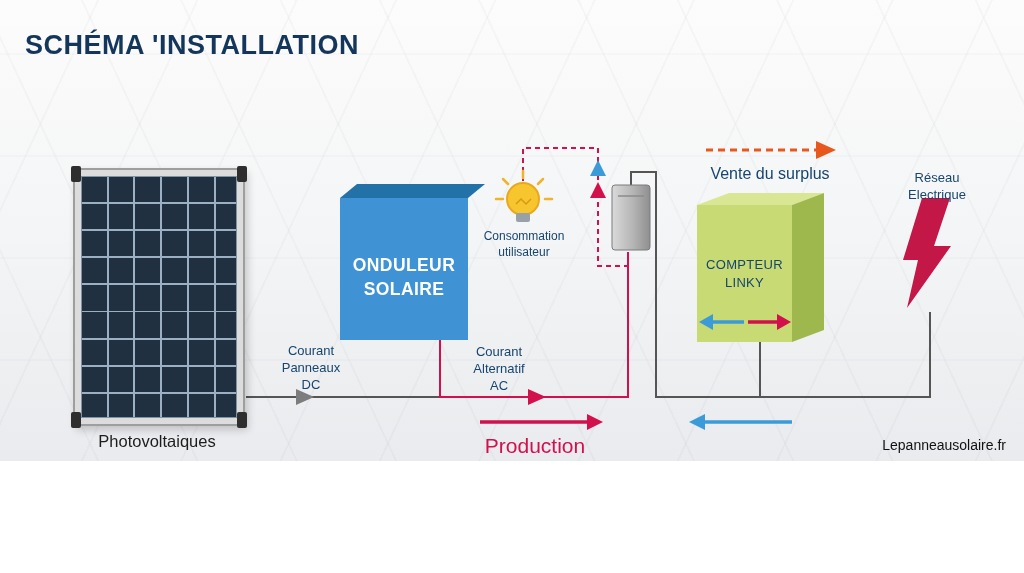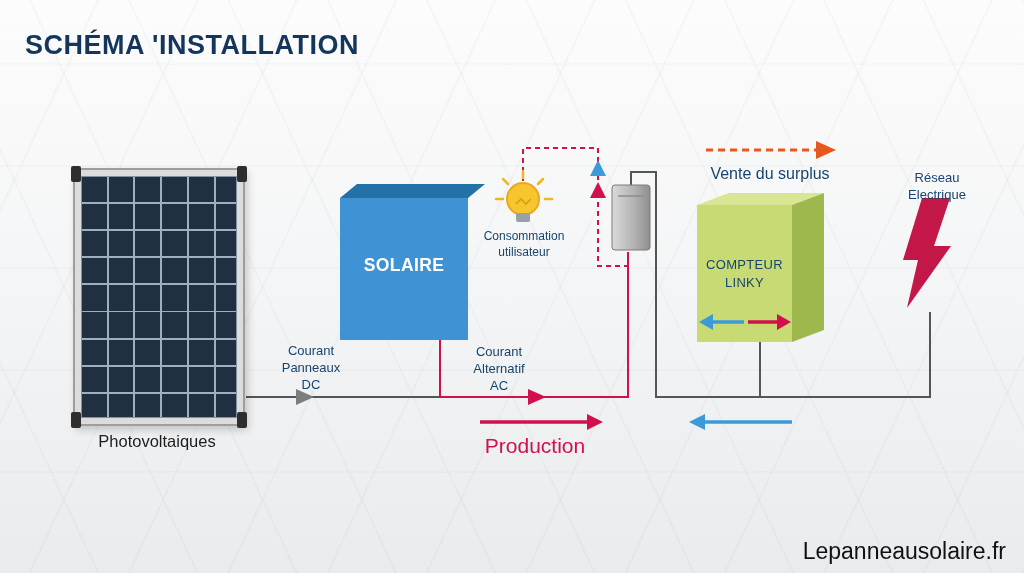--- a/index.html
+++ b/index.html
@@ -4,21 +4,21 @@
 <style>
   :root{
     --navy:#17456e; --title-navy:#14365c; --red:#d2104c; --blue:#3b9bd8;
     --orange:#e8581c; --wire-gray:#555555; --inverter-blue:#3f93d4;
     --inverter-blue-dark:#2272a8; --linky-green:#c8da74; --linky-green-dark:#9fb84e;
     --bolt-red:#c21747; --text-dark:#1d1d1d;
   }
   *{margin:0;padding:0;box-sizing:border-box}
   body{font-family:"Liberation Sans", sans-serif;}
   .stage{
-    position:relative; width:1024px; height:573px; overflow:hidden;
+    position:relative; width:1024px; height:461px; overflow:hidden;
     background:linear-gradient(180deg,#fcfcfc 0%,#f4f5f6 50%,#e9ebee 100%);
   }
   .bg-pattern{
     position:absolute; inset:0; pointer-events:none;
     background-image:
       repeating-linear-gradient(115deg, rgba(110,120,135,0) 0 88px, rgba(110,120,135,0.055) 88px 90px),
       repeating-linear-gradient(65deg, rgba(110,120,135,0) 0 88px, rgba(110,120,135,0.055) 88px 90px),
       repeating-linear-gradient(0deg, rgba(110,120,135,0) 0 100px, rgba(110,120,135,0.04) 100px 102px);
     opacity:.8;
   }
@@ -48,21 +48,21 @@
   .panel-label{left:47px; top:429px; width:220px; font-size:16.5px; color:var(--text-dark,#1d1d1d); line-height:1.55; text-align:center;}
   .inverter-label{left:340px; top:254px; width:128px; color:#fff; font-size:17.5px; font-weight:600; letter-spacing:.4px; line-height:1.35; text-align:center;}
   .bulb-label{left:462px; top:229px; width:124px; font-size:12px;}
   .linky-label{left:697px; top:256px; width:95px; font-size:13px; font-weight:400; letter-spacing:.3px; line-height:1.35;}
   .surplus-label{left:700px; top:163px; width:140px; font-size:16px;}
   .grid-label{left:901px; top:169px; width:72px; font-size:13px;}
   .dc-label{left:279px; top:342px; width:64px; font-size:13px;}
   .ac-label{left:458px; top:343px; width:82px; font-size:13px;}
   .production-label{left:474px; top:432px; width:122px; font-size:21px; color:var(--red,#d2104c); font-weight:500;}
   .conso-label{left:650px; top:432px; width:222px; font-size:16.5px; color:var(--blue,#3b9bd8);}
-  .watermark{right:18px; bottom:8px; font-size:23px; color:#111;}
+  .watermark{right:18px; bottom:8px; font-size:14px; color:#111;}
   
   svg.layer{position:absolute; inset:0;}
   .wire-gray{stroke:var(--wire-gray,#555); stroke-width:2; fill:none}
   .wire-red{stroke:var(--red,#d2104c); stroke-width:2; fill:none}
   .wire-red-dashed{stroke:var(--red,#d2104c); stroke-width:2; fill:none; stroke-dasharray:5 4}
   .surplus-line{stroke:var(--orange,#e8581c); stroke-width:3; fill:none; stroke-dasharray:7 5}
   .flow-red{stroke:var(--red,#d2104c); stroke-width:3.5; fill:none}
   .flow-blue{stroke:var(--blue,#3b9bd8); stroke-width:3.5; fill:none}
   .head-red{fill:var(--red,#d2104c)} .head-blue{fill:var(--blue,#3b9bd8)}
   .head-orange{fill:var(--orange,#e8581c)} .head-gray{fill:#7d7d7d}
@@ -168,20 +168,21 @@
     <div class="bracket bl"></div>
     <div class="bracket br"></div>
     <div class="panel-cells"></div>
   </div>
 
   <div class="abs panel-label">
     <div>Photovoltaiques</div>
   </div>
 
   <div class="abs inverter-label">
+    <div>ONDULEUR</div>
     <div>SOLAIRE</div>
   </div>
 
   <div class="abs lbl bulb-label">
     <div>Consommation</div>
     <div>utilisateur</div>
   </div>
 
   <div class="abs lbl linky-label">
     <div>COMPTEUR</div>

